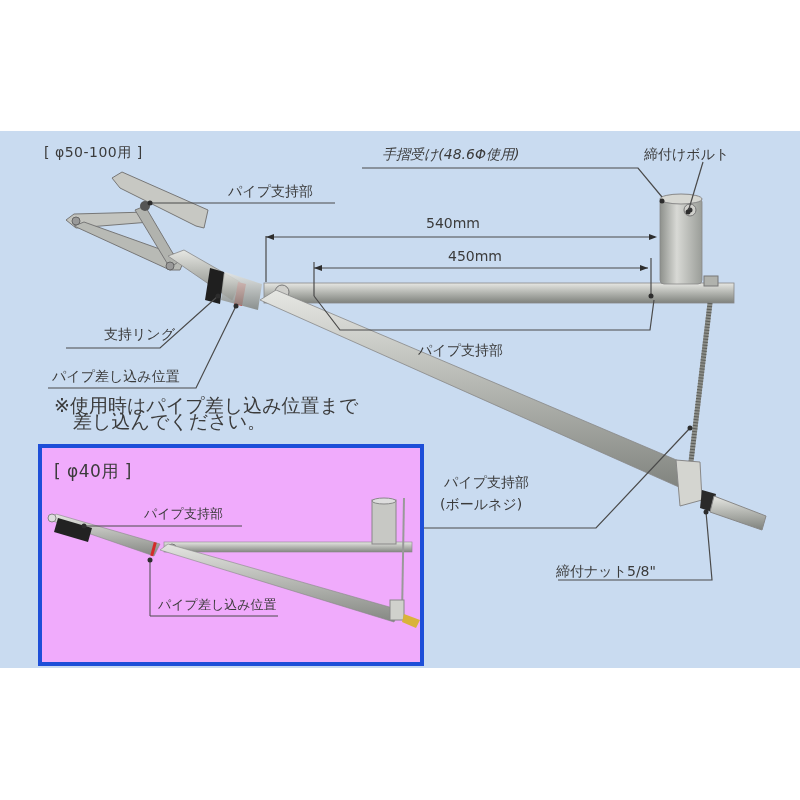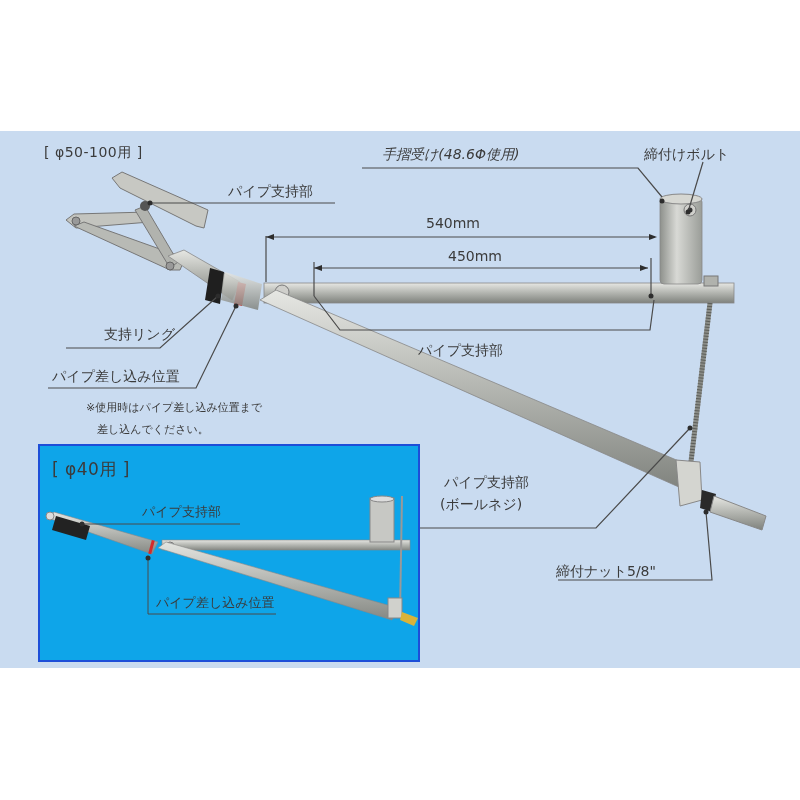--- a/index.html
+++ b/index.html
@@ -2,23 +2,23 @@
 <html><head>
   <meta charset="utf-8">
   <style>
     html, body { margin: 0; padding: 0; background: #ffffff; }
     body { width: 800px; height: 800px; position: relative; overflow: hidden;
            font-family: "DejaVu Sans", "Liberation Sans", sans-serif; color: #3a3a3a; }
     .panel { position: absolute; left: 0; top: 131px; width: 800px; height: 537px; background: #c9dbf0; }
     .txt { position: absolute; white-space: nowrap; color: #3b3b3b; }
     .title { font-size: 14px; letter-spacing: 0.5px; }
     .lbl { font-size: 14px; }
-    .note { font-size: 11px; line-height: 22px; white-space: pre; margin-left: 32px; }
+    .note { font-size: 19px; line-height: 16px; white-space: pre; }
     .inset { position: absolute; left: 38px; top: 444px; width: 378px; height: 214px;
-             background: #0ea5e9; border: 2px solid #1d4ed8; }
+             background: #f0abfc; border: 4px solid #1d4ed8; }
     svg.draw { position: absolute; left: 0; top: 0; }
   </style>
 </head>
 <body>
 
 <div class="panel"></div>
 
 <svg class="draw" width="800" height="800">
   <defs>
     <linearGradient id="metal" x1="0" y1="0" x2="0" y2="1">

